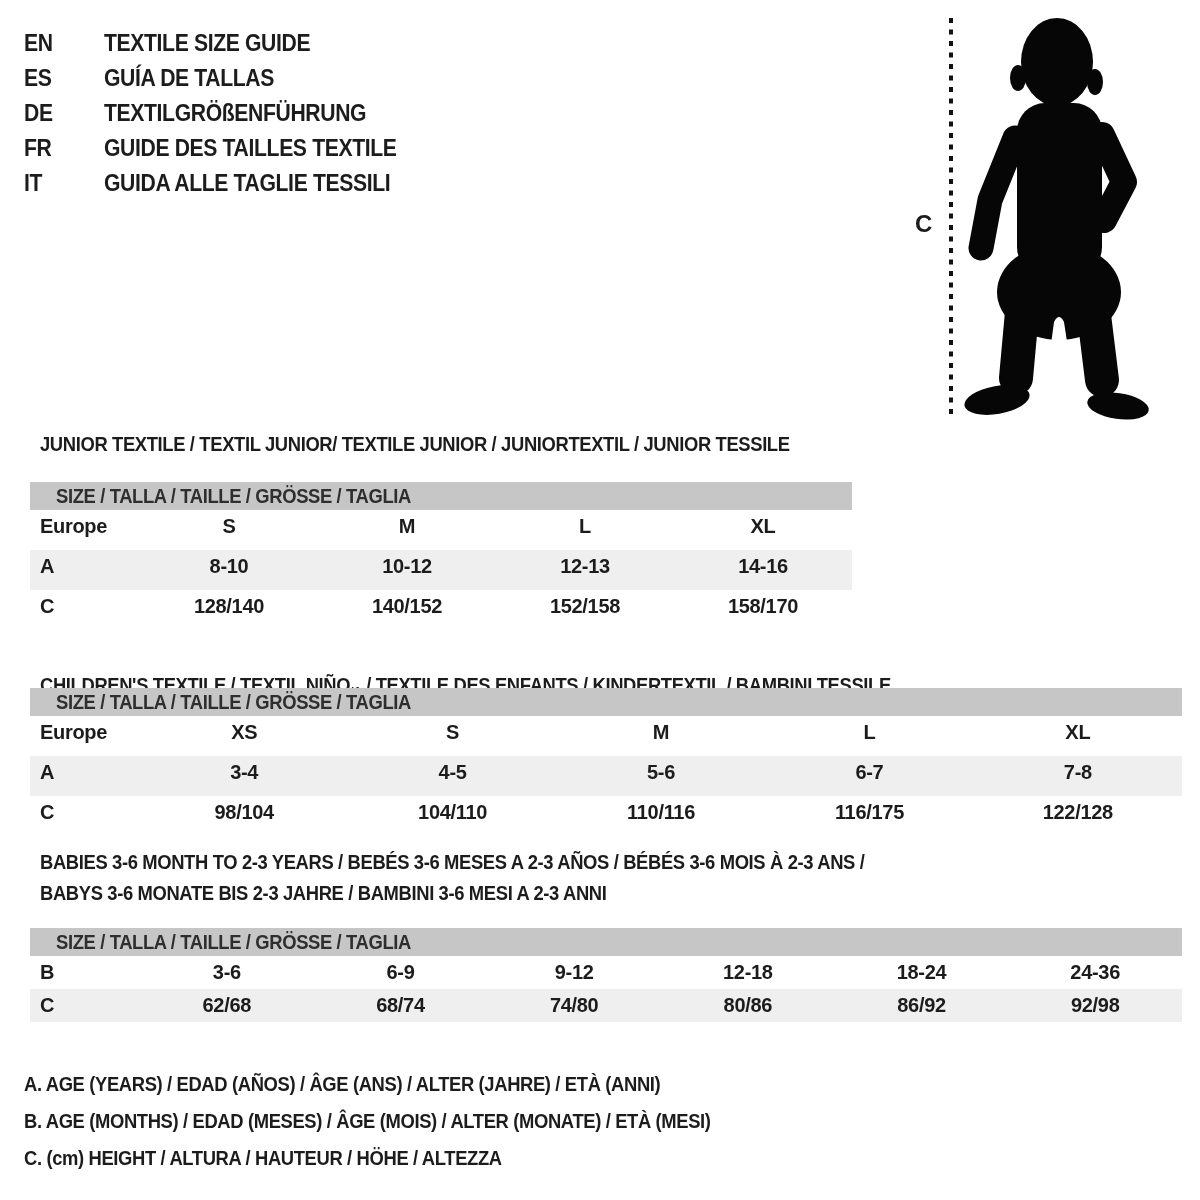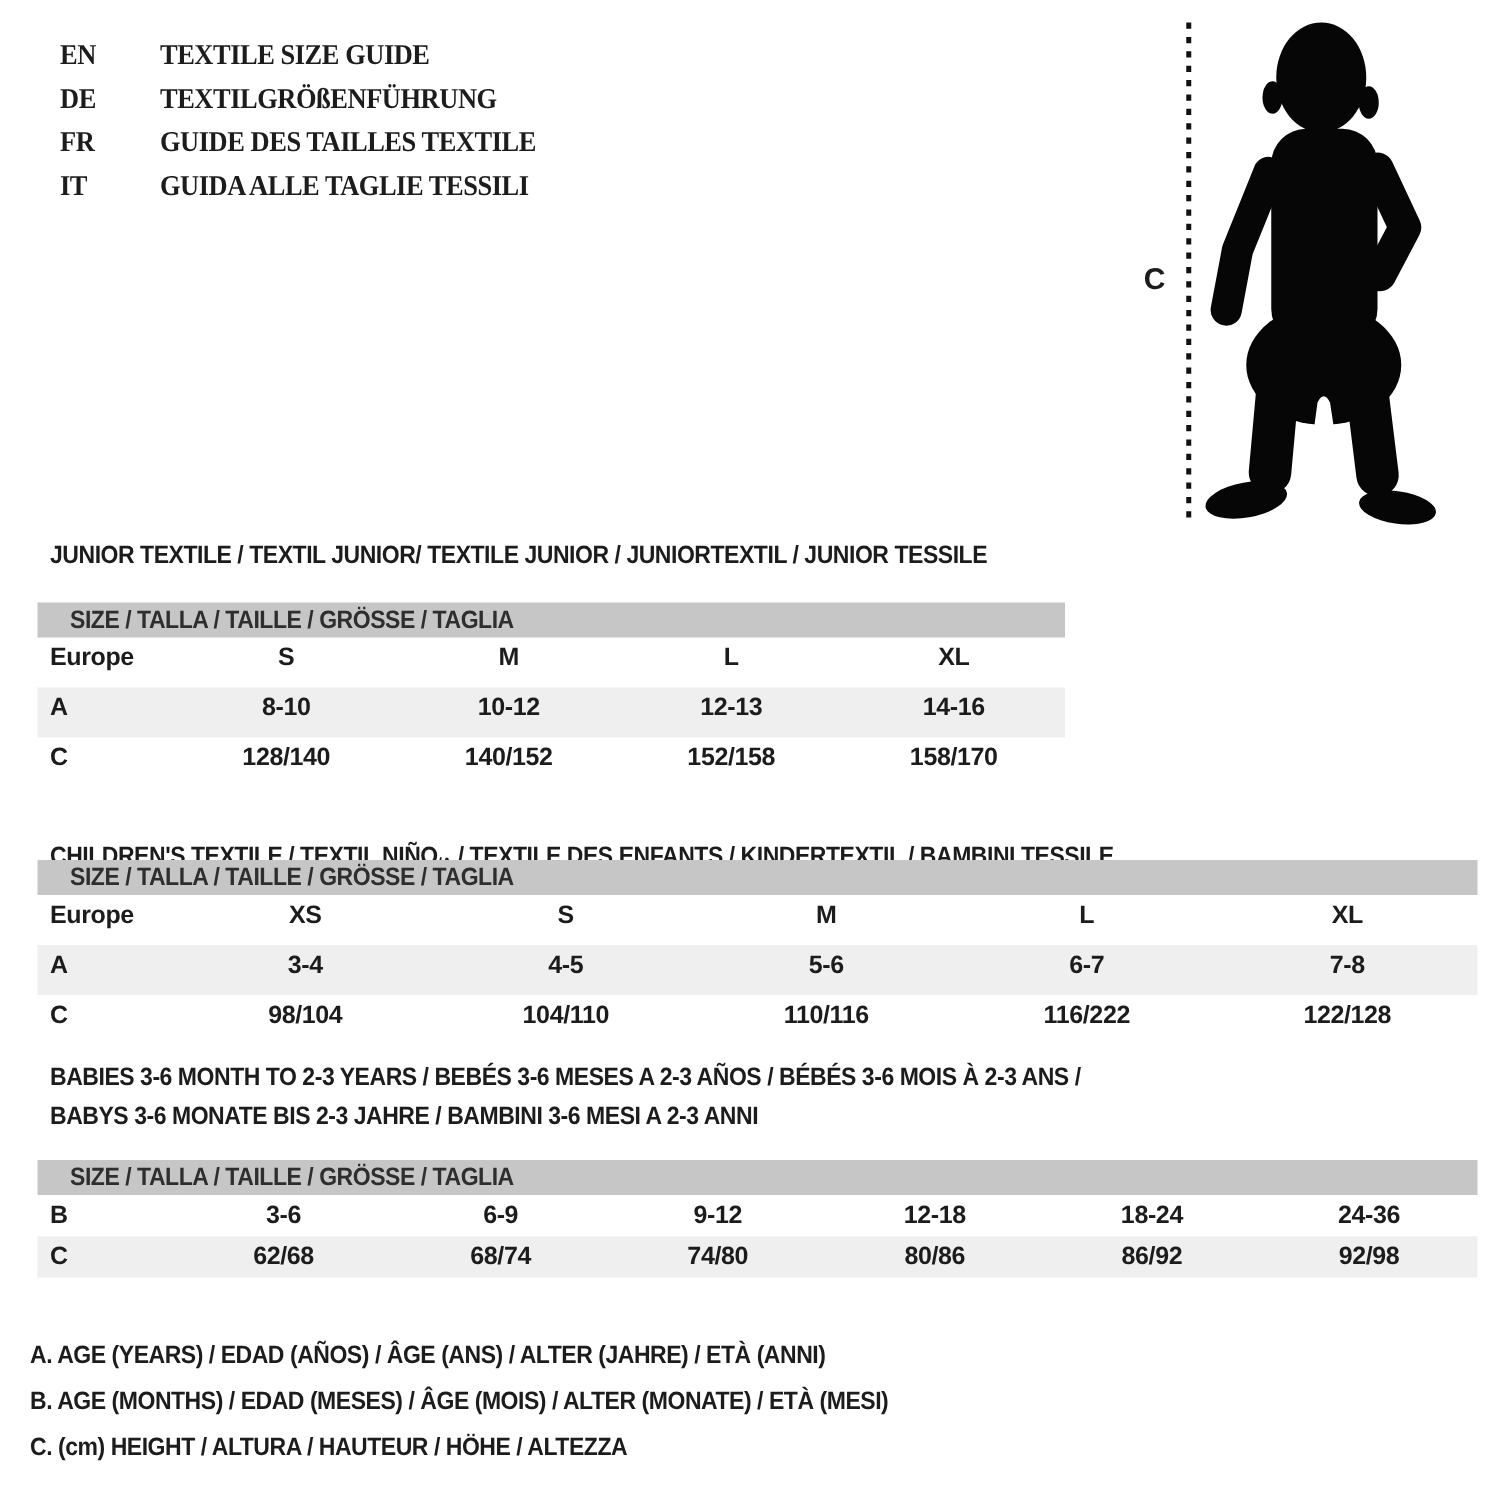--- a/index.html
+++ b/index.html
@@ -9,21 +9,21 @@
     font-family:"Liberation Sans", sans-serif;
     color:#1c1c1c;
     -webkit-font-smoothing:antialiased;
   }
   .abs { position:absolute; }
 
   
   .cond { display:inline-block; transform:scaleX(.92); transform-origin:0 50%; letter-spacing:-.4px; white-space:nowrap; }
 
   
-  .langs { left:48px; top:26px;font-family:Liberation Serif, serif; }
+  .langs { left:24px; top:26px; }
   .lang-row { display:flex; height:35px; align-items:center; font-size:23px; font-weight:bold; }
   .lang-code { width:80px; }
 
   
   .figure { left:905px; top:10px; width:250px; height:415px; }
   .c-label { left:915px; top:210px; font-size:24px; font-weight:bold; }
 
   
   .ttl { font-size:20px; font-weight:bold; white-space:nowrap; }
   .ttl .sub { font-size:13px; vertical-align:-4px; font-weight:bold; }
@@ -53,20 +53,24 @@
 </style>
 </head>
 <body>
 
 <div class="abs langs">
   <div class="lang-row">
     <span class="lang-code cond">EN</span>
     <span class="cond">TEXTILE SIZE GUIDE</span>
   </div>
   <div class="lang-row">
+    <span class="lang-code cond">ES</span>
+    <span class="cond">GUÍA DE TALLAS</span>
+  </div>
+  <div class="lang-row">
     <span class="lang-code cond">DE</span>
     <span class="cond">TEXTILGRÖßENFÜHRUNG</span>
   </div>
   <div class="lang-row">
     <span class="lang-code cond">FR</span>
     <span class="cond">GUIDE DES TAILLES TEXTILE</span>
   </div>
   <div class="lang-row">
     <span class="lang-code cond">IT</span>
     <span class="cond">GUIDA ALLE TAGLIE TESSILI</span>
@@ -156,21 +160,21 @@
     <div class="cell">4-5</div>
     <div class="cell">5-6</div>
     <div class="cell">6-7</div>
     <div class="cell">7-8</div>
   </div>
   <div class="row">
     <div class="cell first">C</div>
     <div class="cell">98/104</div>
     <div class="cell">104/110</div>
     <div class="cell">110/116</div>
-    <div class="cell">116/222</div>
+    <div class="cell">116/175</div>
     <div class="cell">122/128</div>
   </div>
 </div>
 
 <div class="abs ttl ttl-babies">
   <div><span class="cond">BABIES 3-6 MONTH TO 2-3 YEARS / BEBÉS 3-6 MESES A 2-3 AÑOS / BÉBÉS 3-6 MOIS À 2-3 ANS /</span></div>
   <div><span class="cond">BABYS 3-6 MONATE BIS 2-3 JAHRE / BAMBINI 3-6 MESI A 2-3 ANNI</span></div>
 </div>
 <div class="abs tbl tbl-babies">
   <div class="bar">

